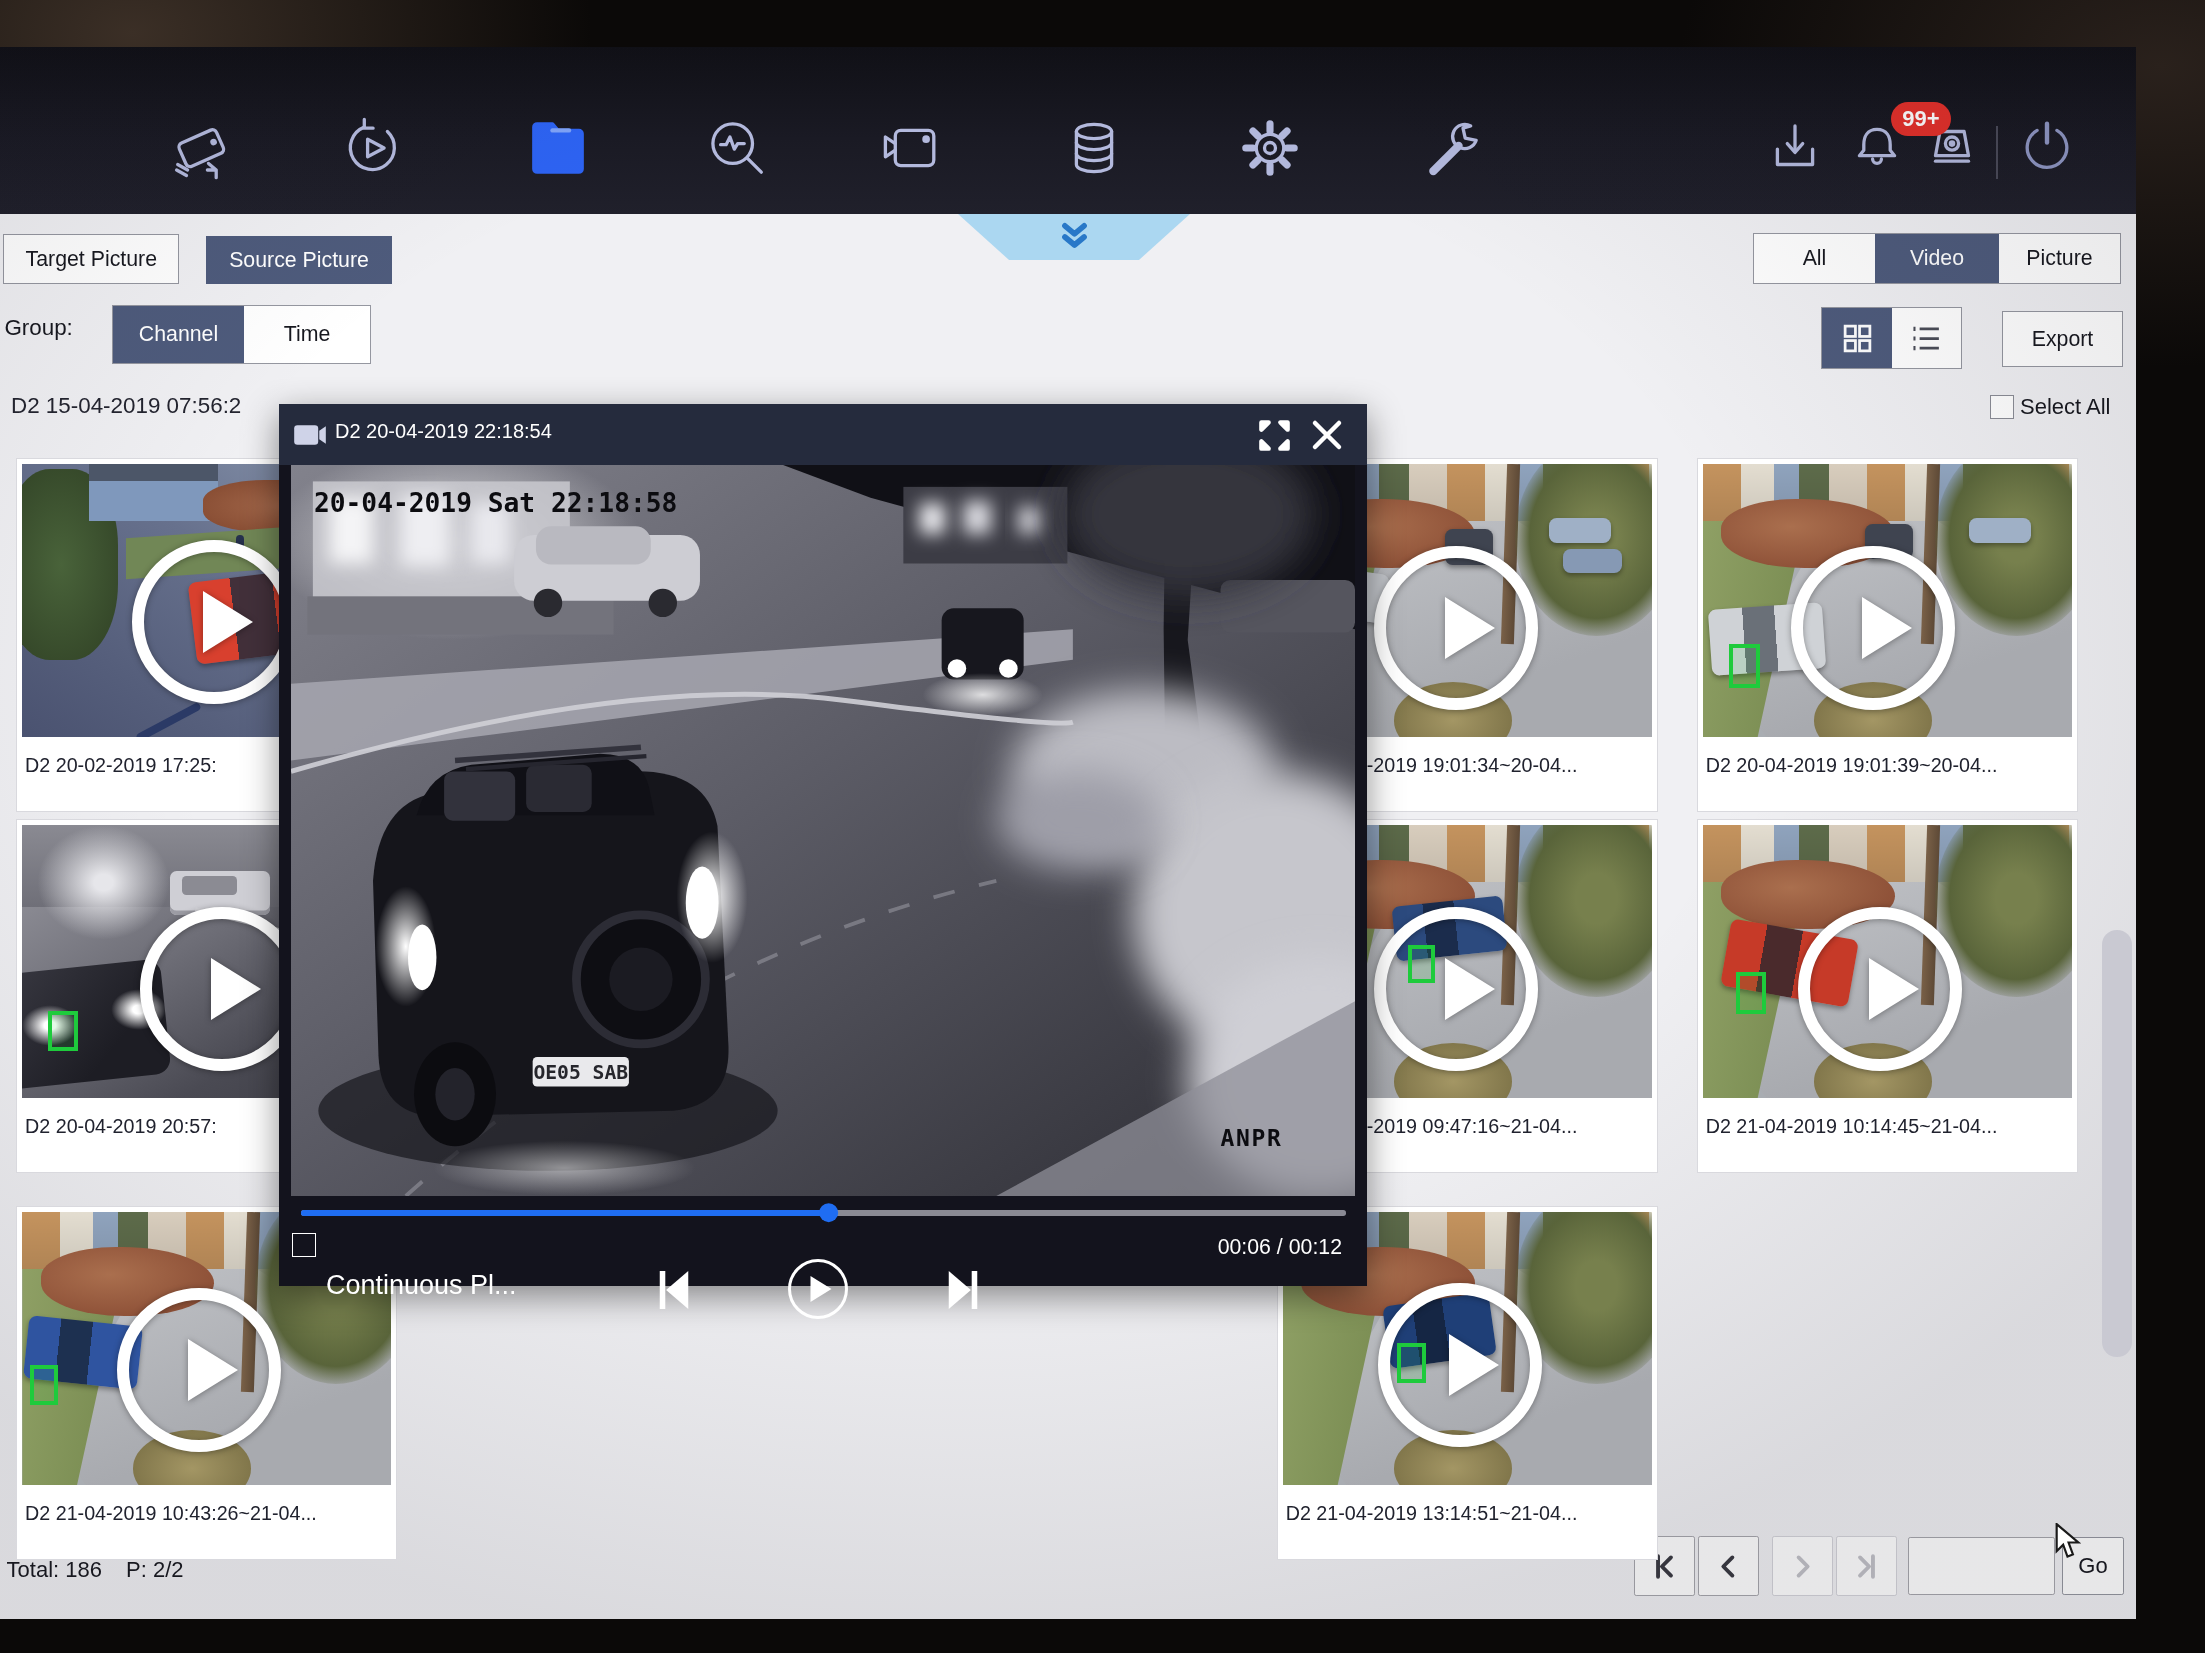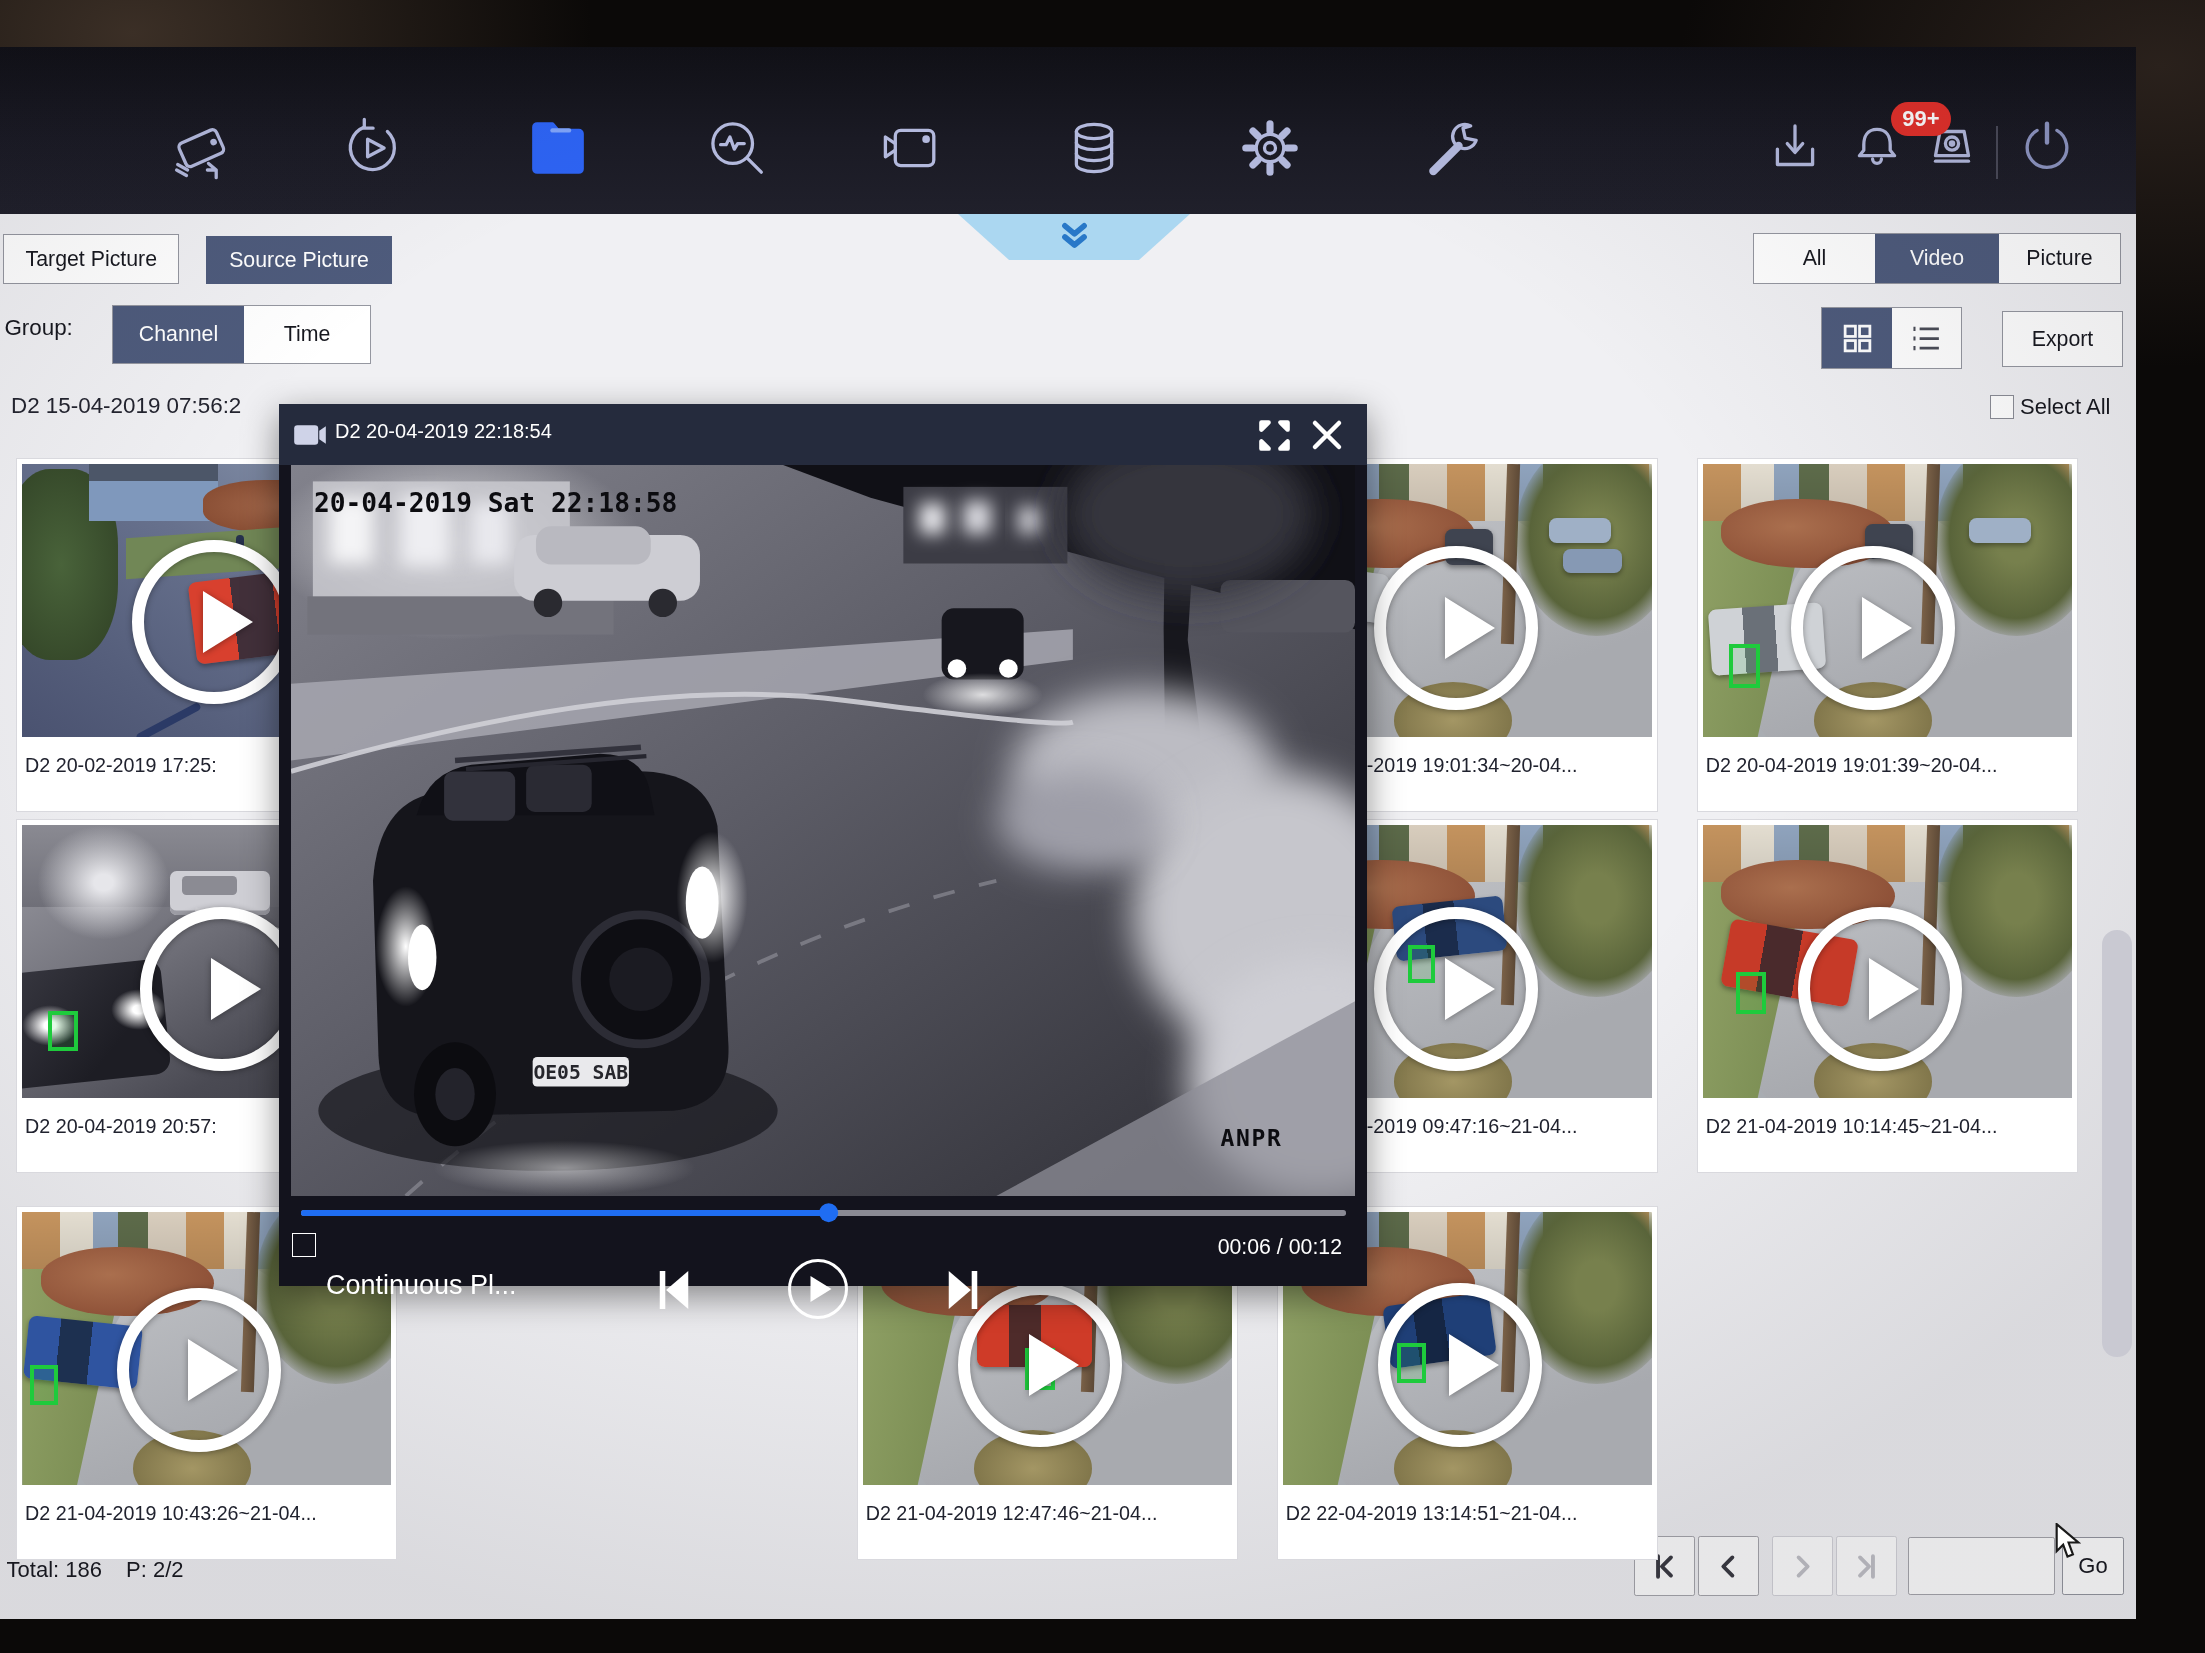--- a/index.html
+++ b/index.html
@@ -383,50 +383,35 @@
         <div class="sc-canopy"></div>
         <div class="sc-autumn"></div>
       <div class="car" style="left:1%;top:40%;width:31%;height:23%;transform:rotate(6deg);background:linear-gradient(90deg,#2f54a0 0 28%,#1d3050 28% 56%,#2f54a0 56% 100%)"></div>
       <div class="anpr" style="left:2%;top:56%;width:28.4px;height:40px"></div>
       <div class="play" style="left:48%;top:58%"></div>
     </div>
     <div class="lbl">D2 21-04-2019 10:43:26~21-04...</div>
   </div>
 
 
-  <div class="card" style="left:857px;top:1159px">
-    <div class="th">
-      <div class="sc-road"></div>
-        <div class="sc-grass"></div>
-        <div class="sc-houses"></div>
-        <div class="sc-hedge"></div>
-      <div class="sc-tree"></div>
-        <div class="sc-canopy"></div>
-        <div class="sc-autumn"></div>
-      <div class="car" style="left:31%;top:34%;width:31%;height:23%;background:linear-gradient(90deg,#cf3b28 0 28%,#4e2b2a 28% 56%,#cf3b28 56% 100%)"></div>
-      <div class="anpr" style="left:44%;top:50%;width:29.5px;height:42px"></div>
-      <div class="play" style="left:48%;top:56%"></div>
-    </div>
-    <div class="lbl">D2 21-04-2019 12:47:46~21-04...</div>
-  </div>
 
   <div class="card" style="left:1277px;top:1159px">
     <div class="th">
       <div class="sc-road"></div>
         <div class="sc-grass"></div>
         <div class="sc-houses"></div>
         <div class="sc-hedge"></div>
       <div class="sc-tree"></div>
         <div class="sc-canopy"></div>
         <div class="sc-autumn"></div>
       <div class="car" style="left:28%;top:32%;width:29%;height:23%;transform:rotate(-8deg);background:linear-gradient(90deg,#1f3f77 0 28%,#152644 28% 56%,#1f3f77 56% 100%)"></div>
       <div class="anpr" style="left:31%;top:48%;width:28.4px;height:40px"></div>
       <div class="play" style="left:48%;top:56%"></div>
     </div>
-    <div class="lbl">D2 22-04-2019 13:14:51~21-04...</div>
+    <div class="lbl">D2 21-04-2019 13:14:51~21-04...</div>
   </div>
 
 
   <div class="lbl-static" style="left:6.6px;top:1510px;font-size:22px">Total: 186</div>
   <div class="lbl-static" style="left:126px;top:1510px;font-size:22px">P: 2/2</div>
 
   <div class="pgbtn en" style="left:1634px">
     <svg viewBox="0 0 48 48">
         <path d="M14 8 V40 M34 10 L20 24 L34 38"></path>
       </svg>

